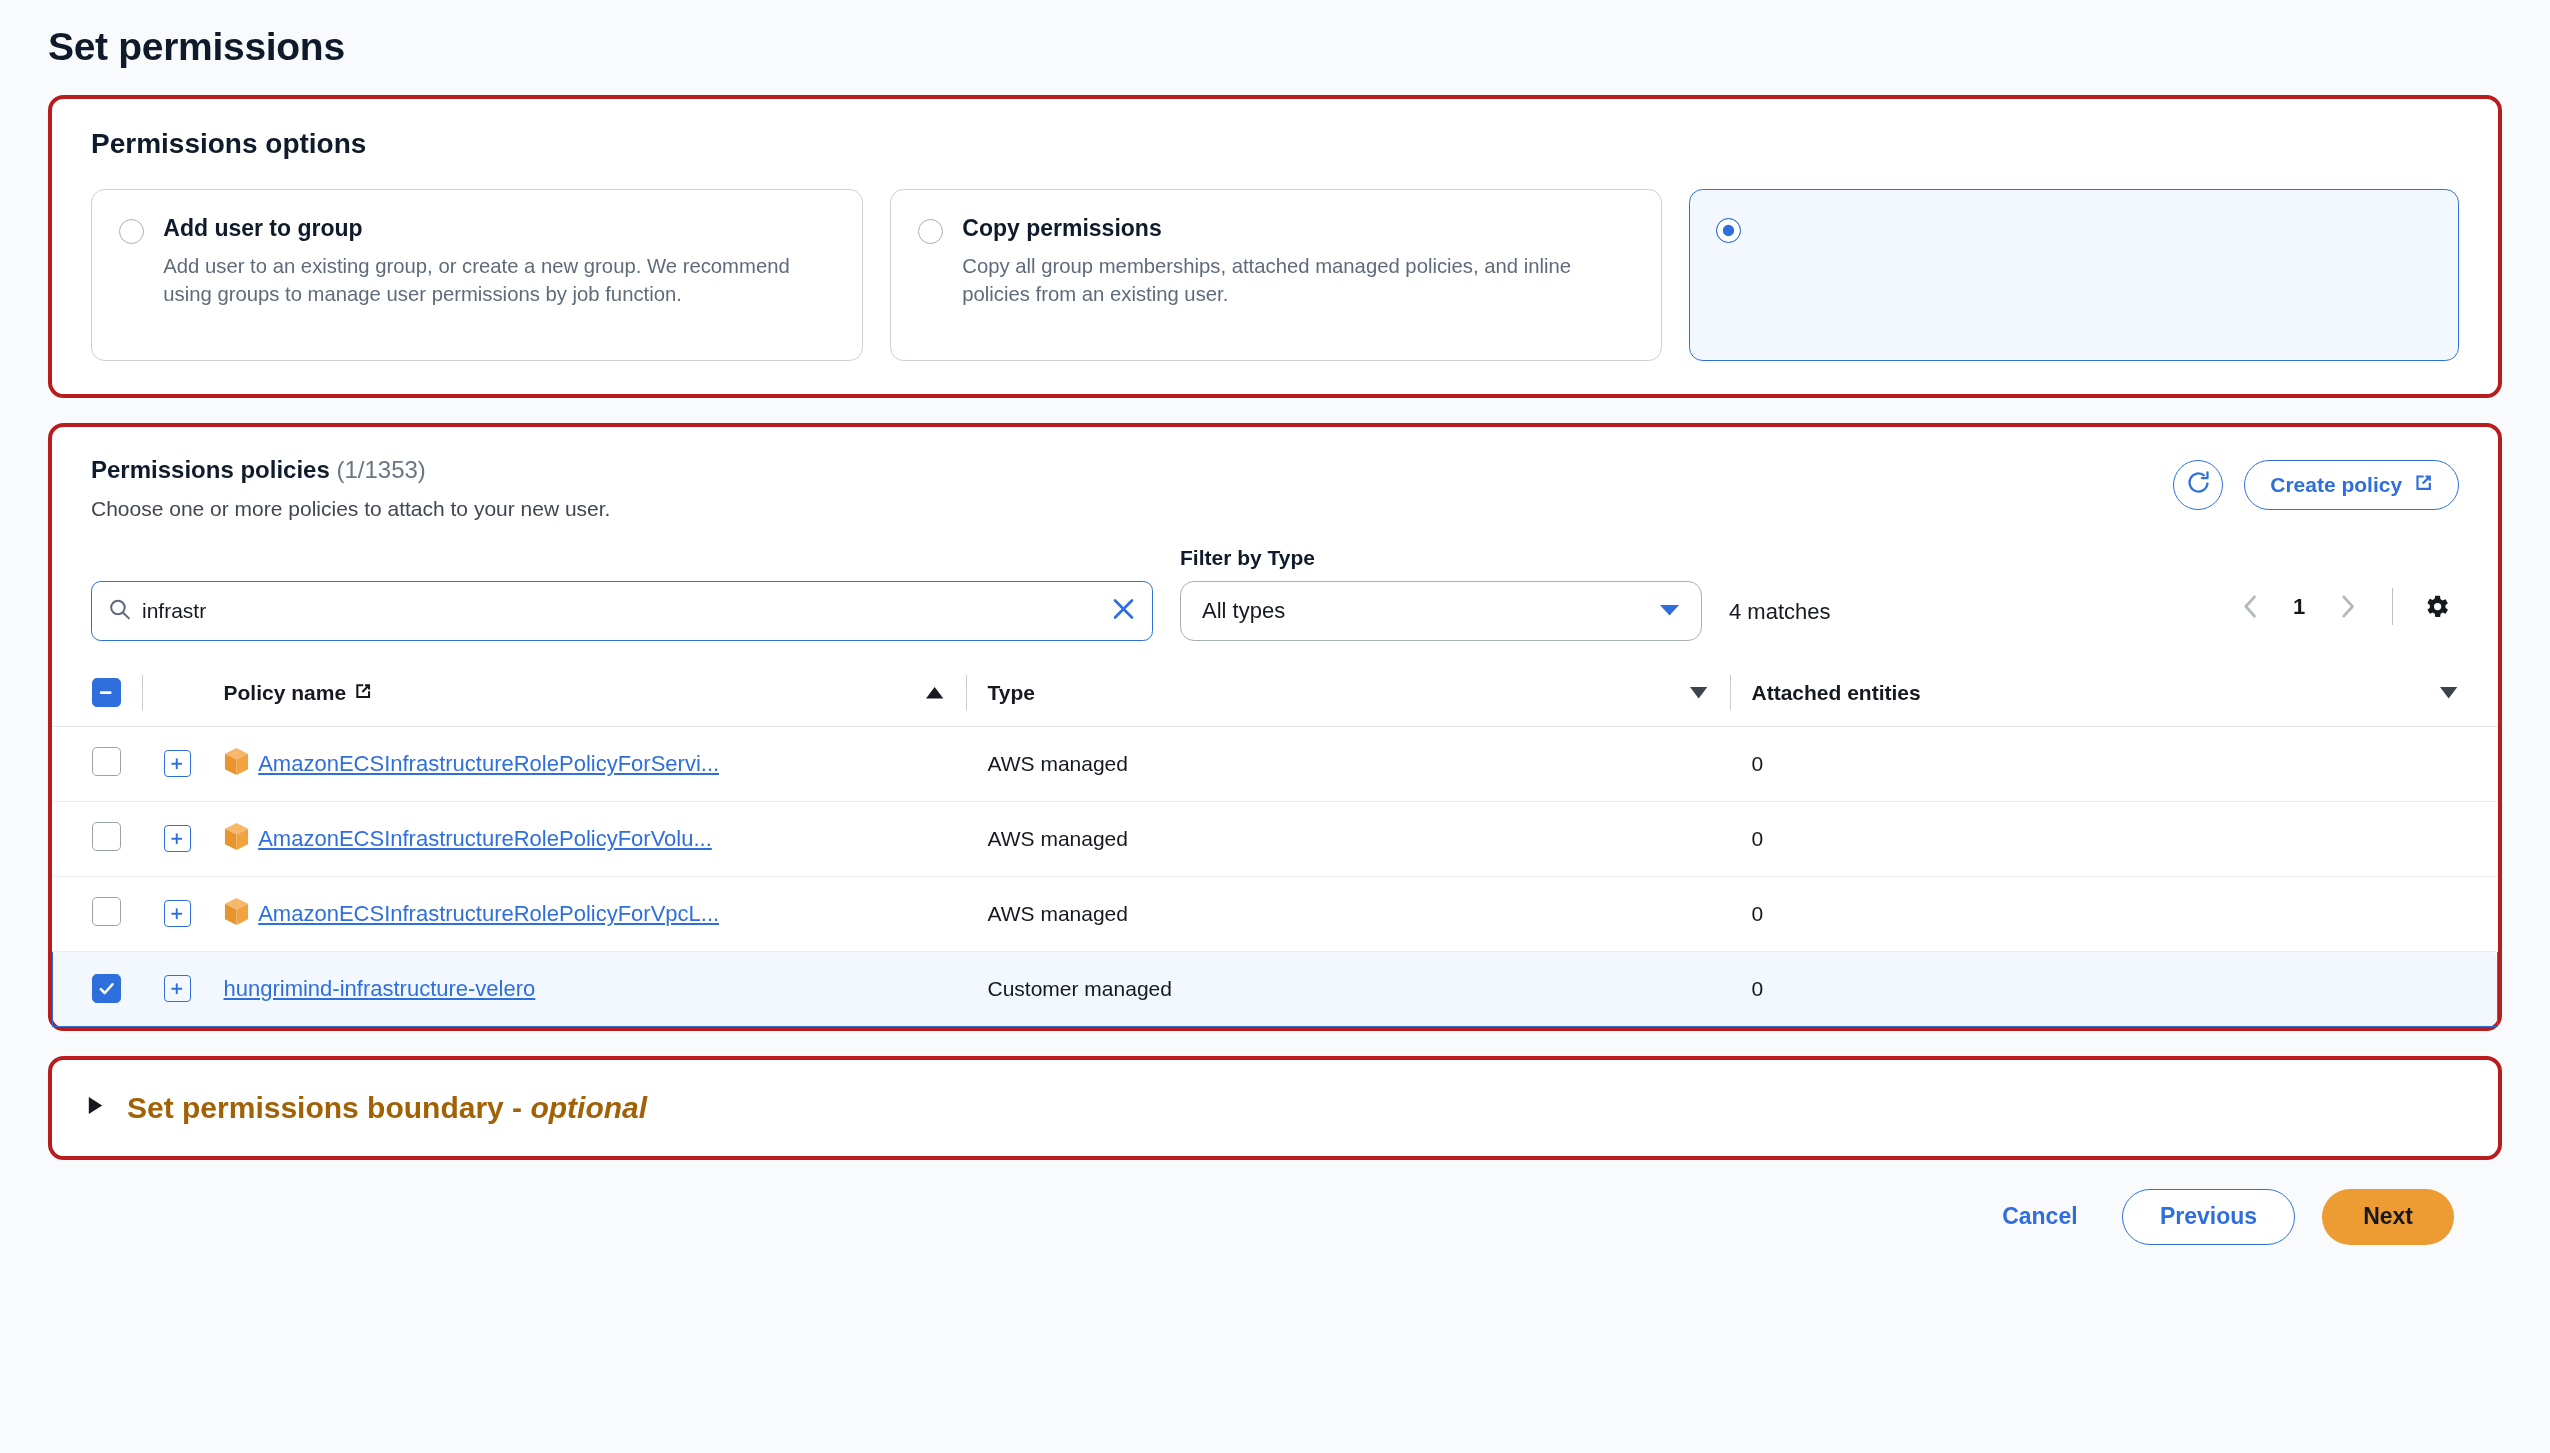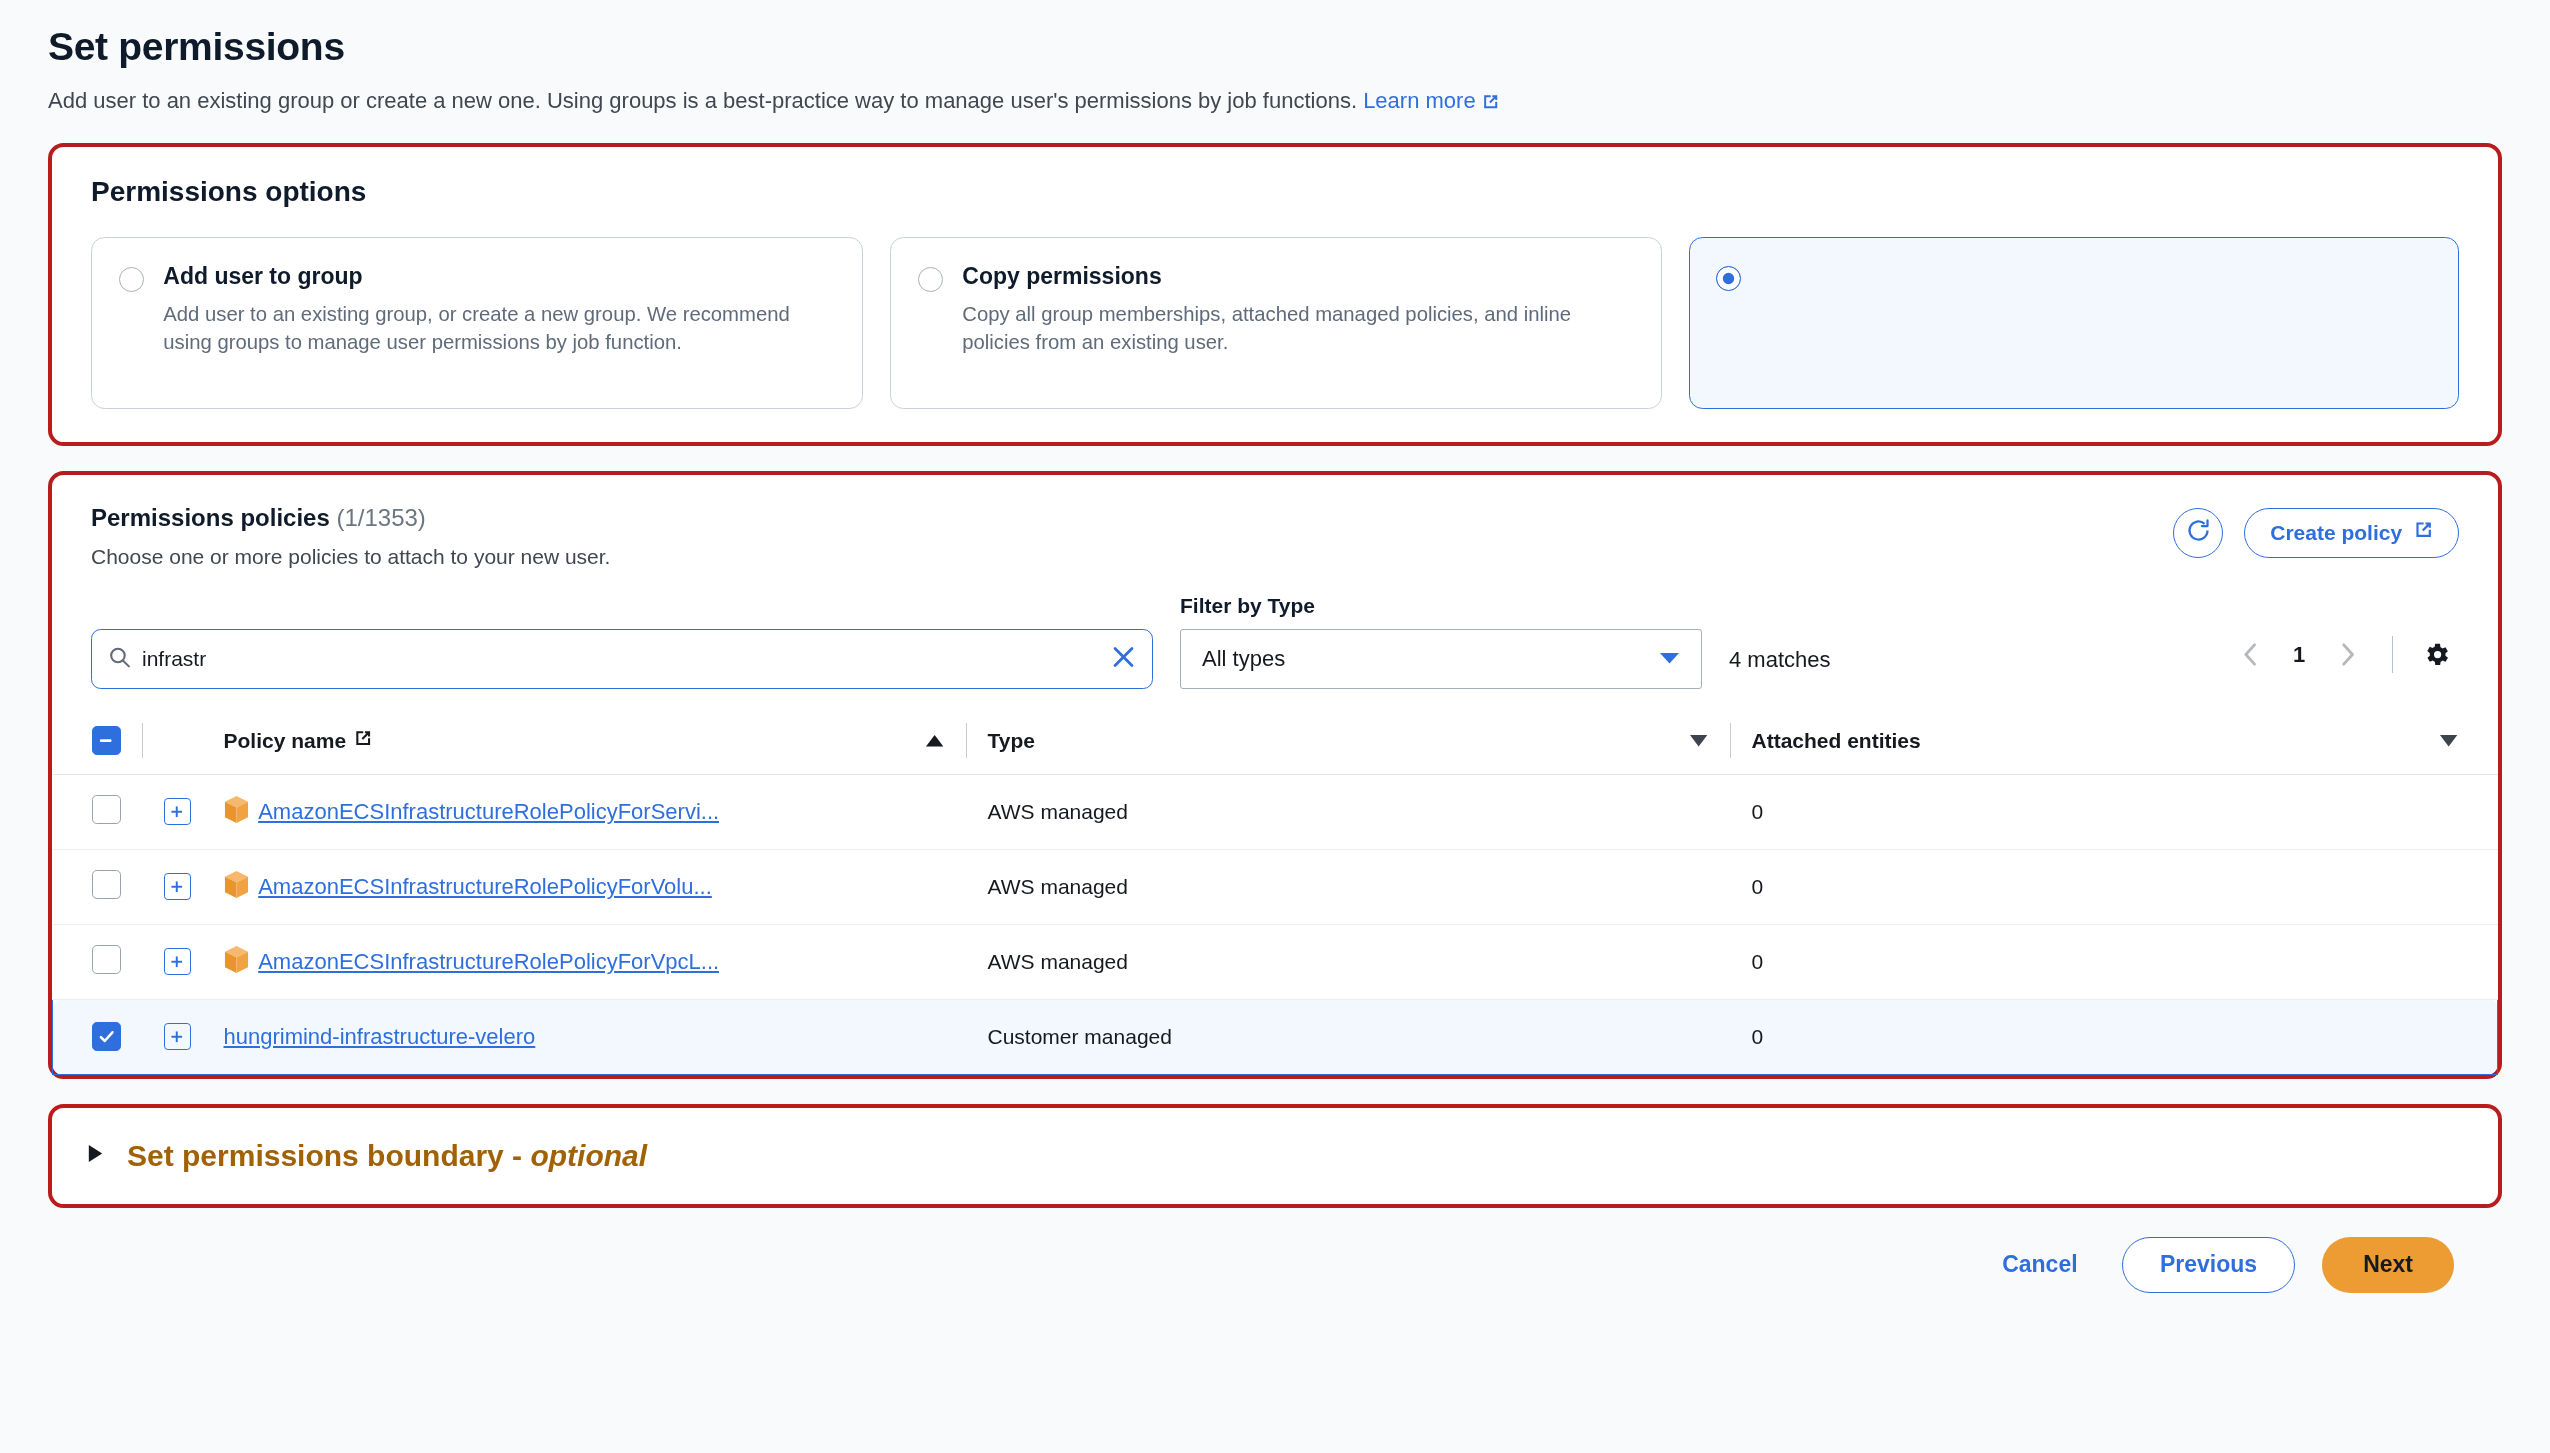--- a/index.html
+++ b/index.html
@@ -167,21 +167,21 @@
   .search-clear-abs {
     position: absolute; right: 15.5px; top: 50%;
     transform: translateY(-50%);
     cursor: pointer;
   }
   .filt-col { display: flex; flex-direction: column; gap: 10.6px; }
   .filt-label { font-size: 21px; font-weight: 700; color: #0f1b2a; }
   .select-box {
     width: 522px; height: 60px;
     border: 1px solid #a7aeb5;
-    border-radius: 3px;
+    border-radius: 14px;
     background: #fff;
     display: flex; align-items: center;
     justify-content: space-between;
     padding: 0 21px;
     font-size: 22px;
     color: #16191f;
     cursor: pointer;
   }
   .matches {
     font-size: 22px;
@@ -325,27 +325,20 @@
     cursor: pointer;
     font-family: "Liberation Sans", sans-serif;
   }
 </style>
 </head>
 <body>
 
 <div class="page">
 
   <h1 class="page-title">Set permissions</h1>
-  <p class="page-sub">
-    <span>Add user to an existing group or create a new one. Using groups is a best-practice way to manage user's permissions by job functions.</span>
-    <a class="link-blue" href="#"><span>Learn more</span><span class="ext-icon"><svg width="17.4" height="17.4" viewBox="0 0 16 16">
-            <path d="M2 2h6v1.8H3.8v8.4h8.4V8H14v6H2z" fill="#2f6fdd"></path>
-            <path d="M9.5 2H14v4.5h-1.8V5.1l-4.3 4.3-1.3-1.3 4.3-4.3H9.5z" fill="#2f6fdd"></path>
-          </svg></span></a>
-  </p>
 
   <section class="card card-pad">
     <h2 class="card-h2">Permissions options</h2>
     <div class="opt-row">
 
       <div class="opt">
         <span class="radio"></span>
         <div class="opt-body">
           <div class="opt-title">Add user to group</div>
           <div class="opt-desc">Add user to an existing group, or create a new group. We recommend using groups to manage user permissions by job function.</div>

